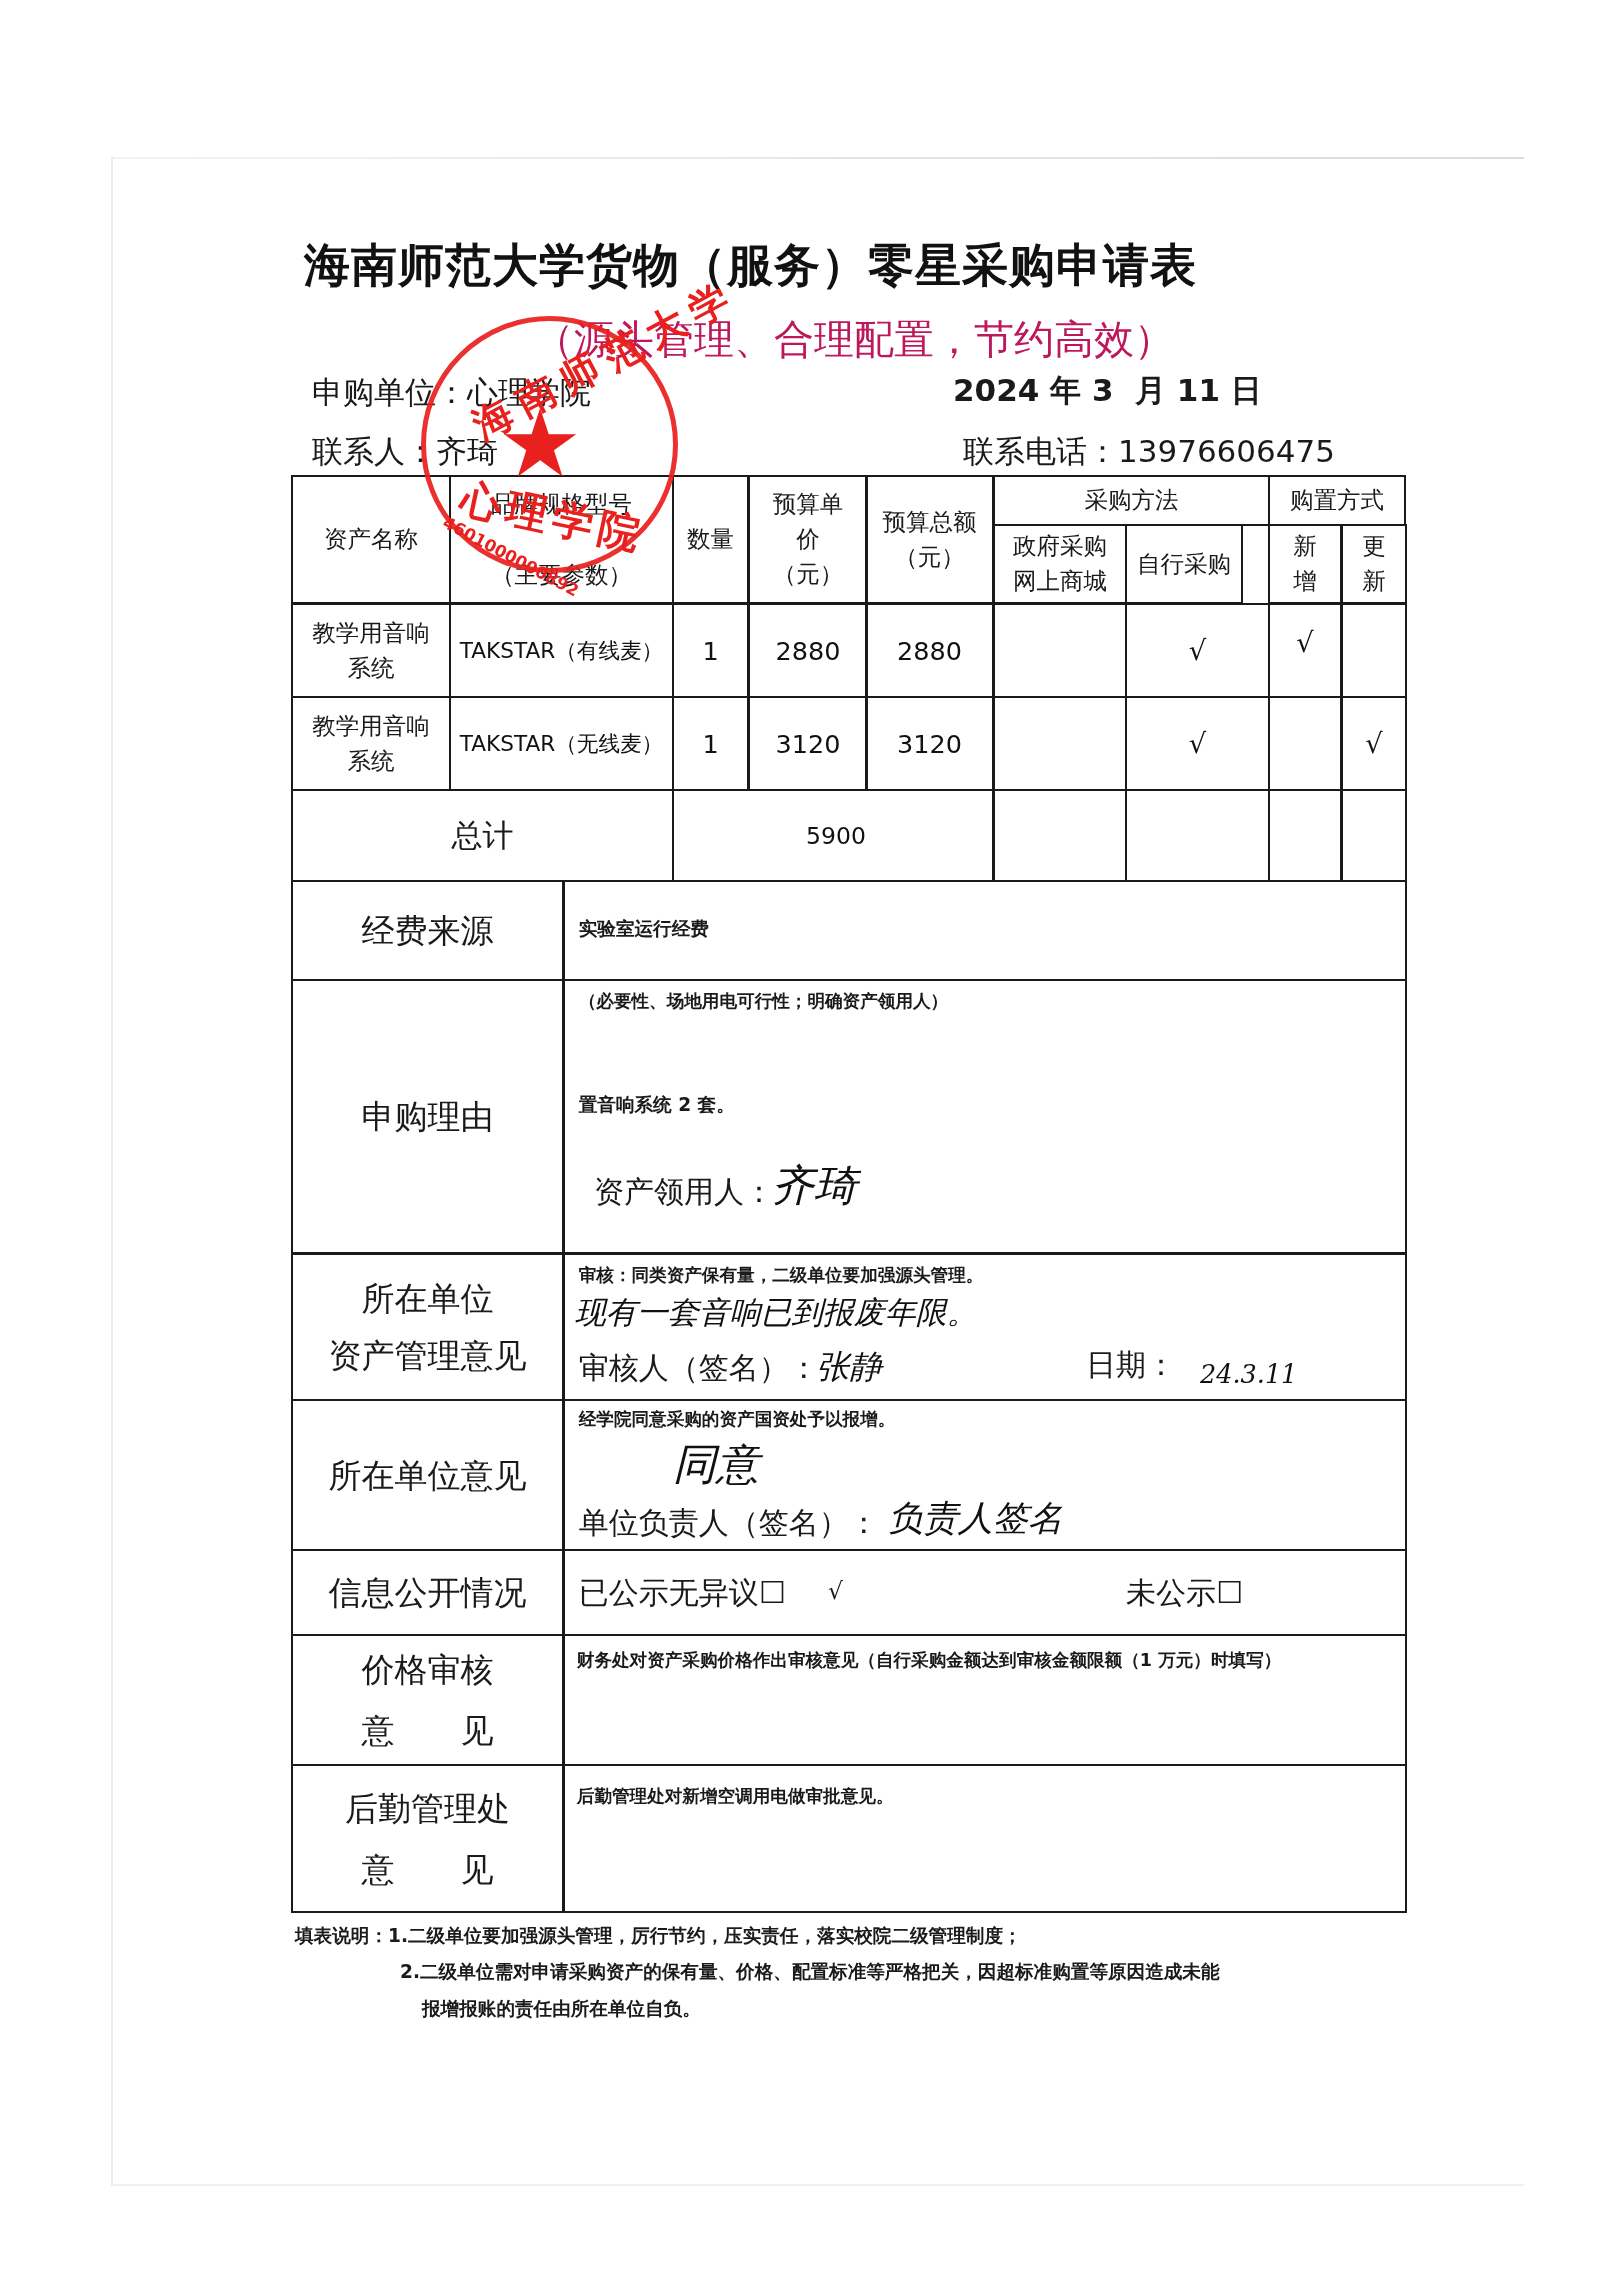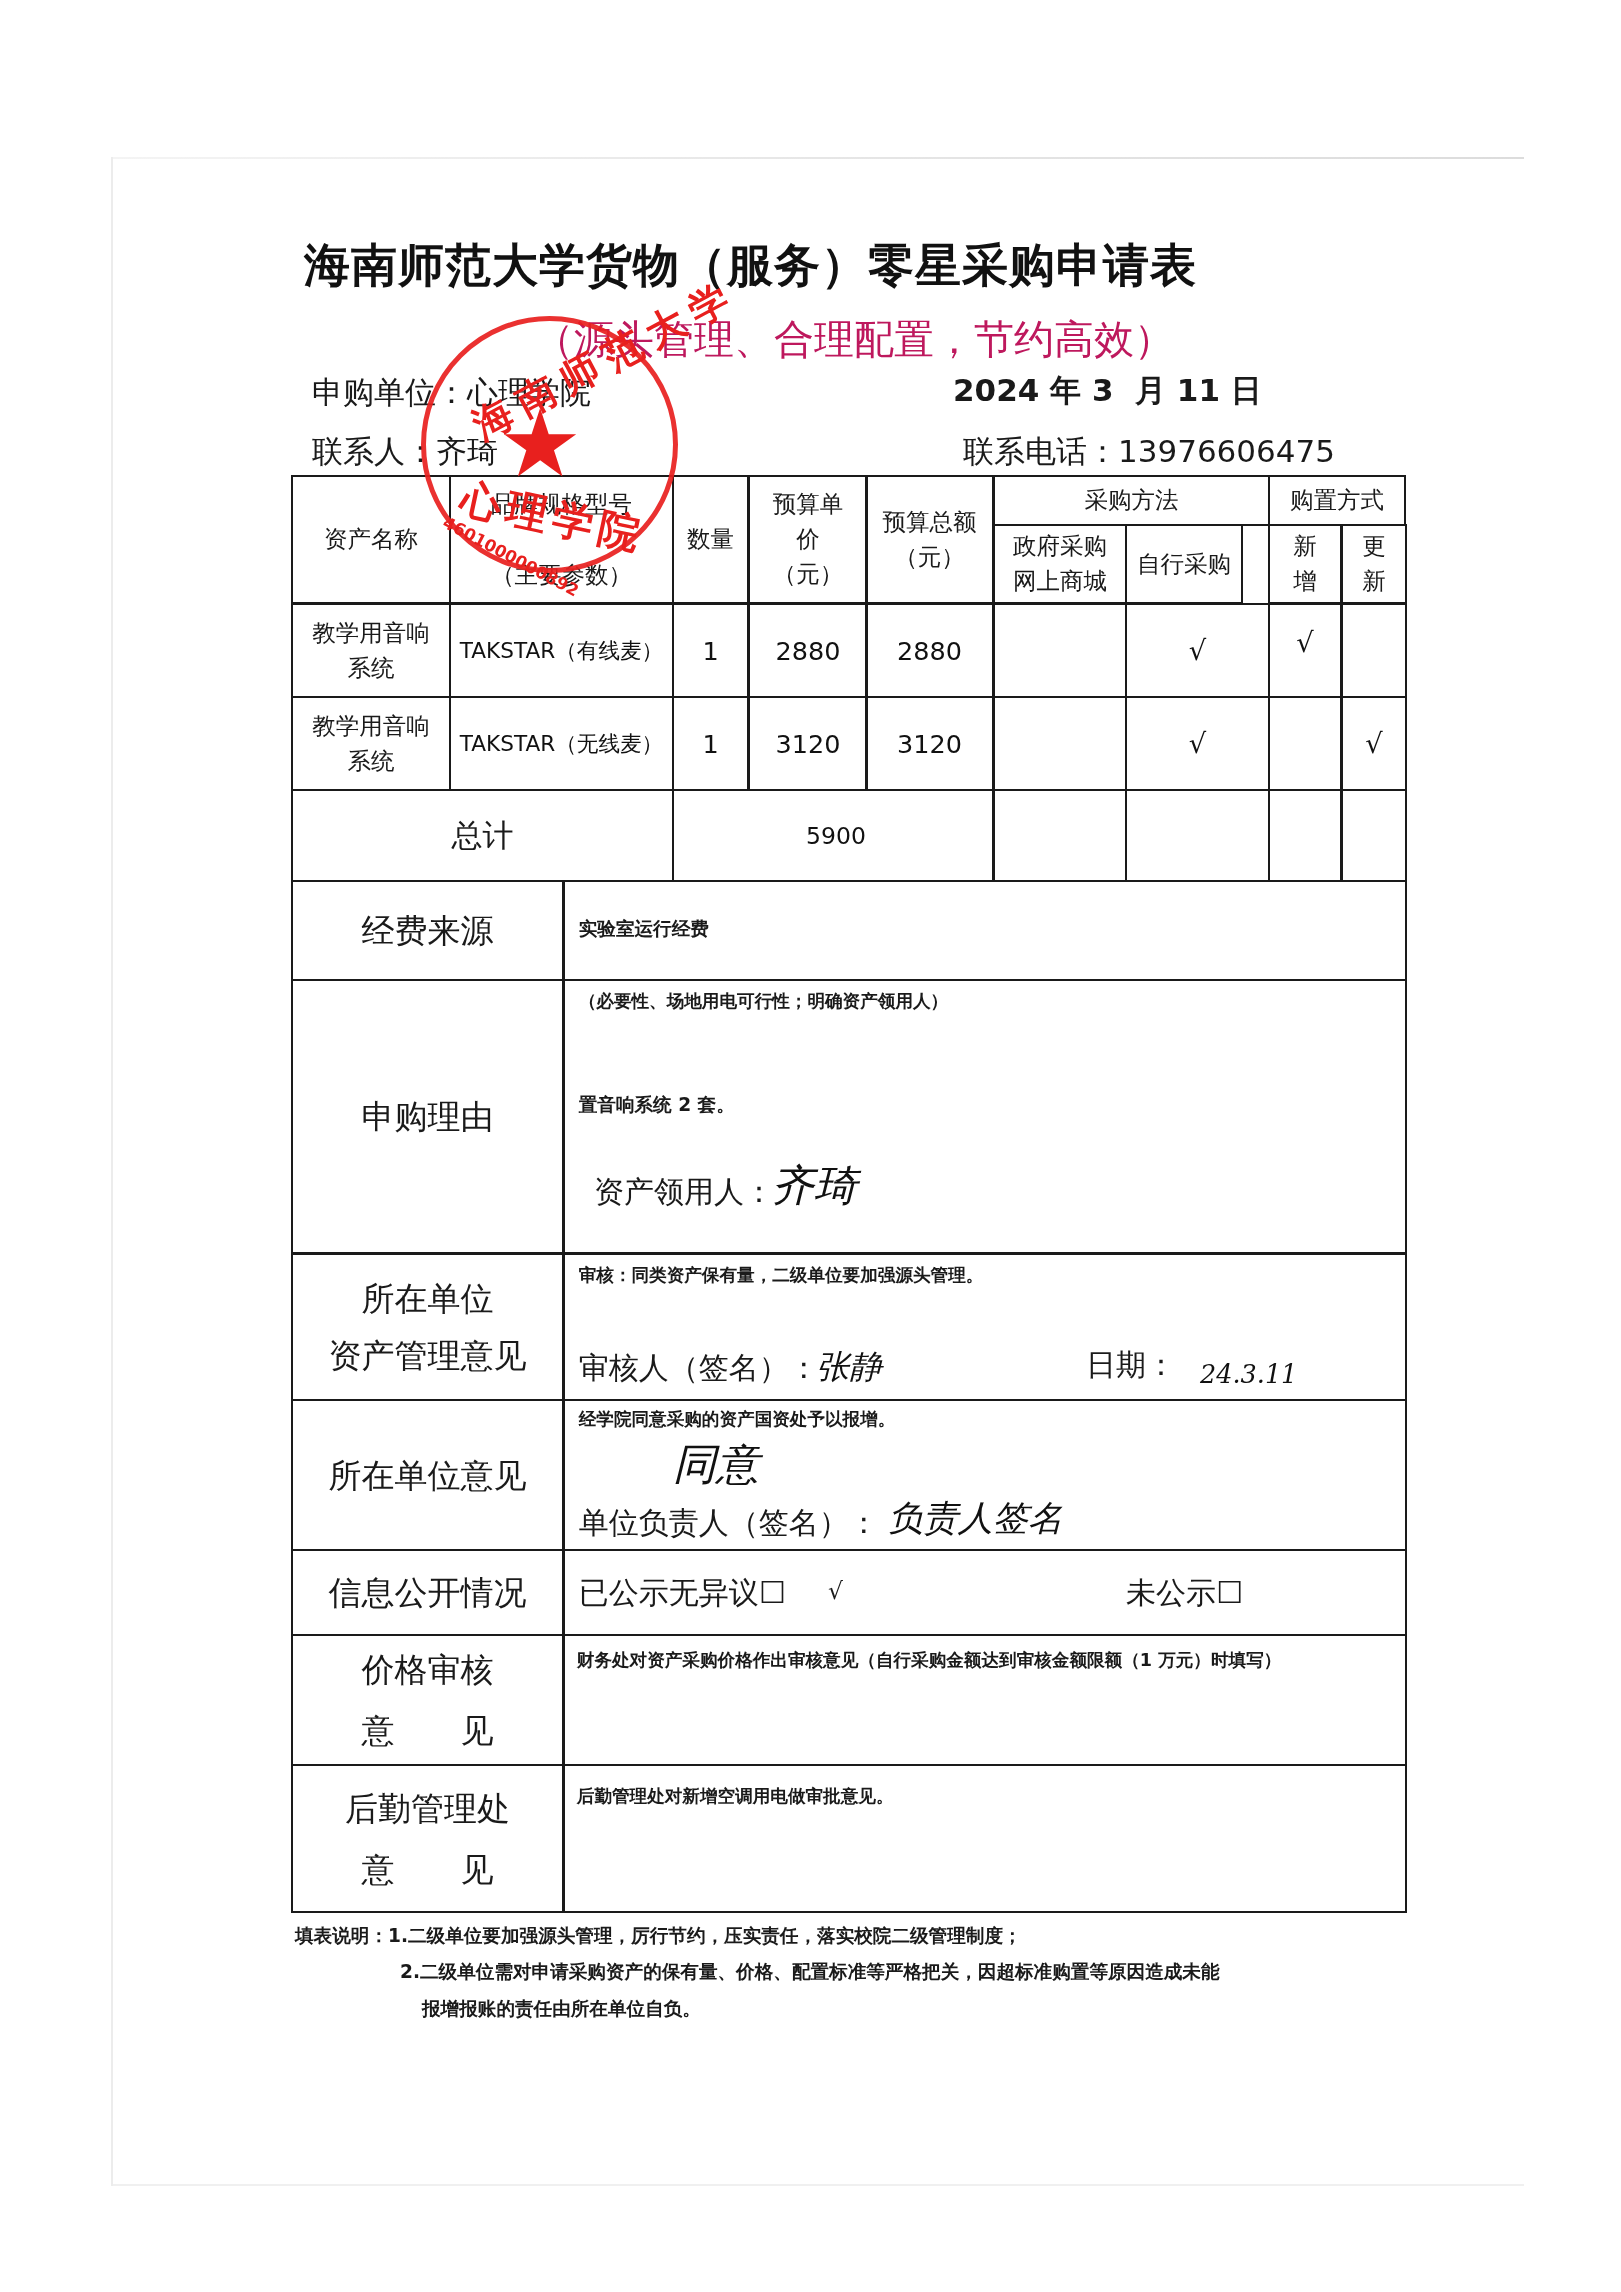--- a/index.html
+++ b/index.html
@@ -184,20 +184,21 @@
   <span class="sig-label" style="left:29px; top:191px;">资产领用人：</span>
   <span class="hand" style="left:206px; top:176px; font-size:43px;">齐琦</span>
 </div>
 
 <div class="cell label" style="left:291px; top:1253px; width:273px; height:148px; flex-direction:column; line-height:57px;">
   <span>所在单位</span>
   <span>资产管理意见</span>
 </div>
 <div class="content" style="left:563px; top:1253px; width:844px; height:148px;">
   <span class="hint" style="left:13.7px; top:7.8px;">审核：同类资产保有量，二级单位要加强源头管理。</span>
+  <span class="hand" style="left:9.8px; top:37px; font-size:31px;">现有一套音响已到报废年限。</span>
   <span class="sig-label" style="left:13.7px; top:93px;">审核人（签名）：</span>
   <span class="hand" style="left:251px; top:90px; font-size:33px;">张静</span>
   <span class="sig-label" style="left:521px; top:90px;">日期：</span>
   <span class="hand" style="left:635px; top:104px; font-size:25.5px;">24.3.11</span>
 </div>
 
 <div class="cell label" style="left:291px; top:1399px; width:273px; height:152px;">
   <span>所在单位意见</span>
 </div>
 <div class="content" style="left:563px; top:1399px; width:844px; height:152px;">

